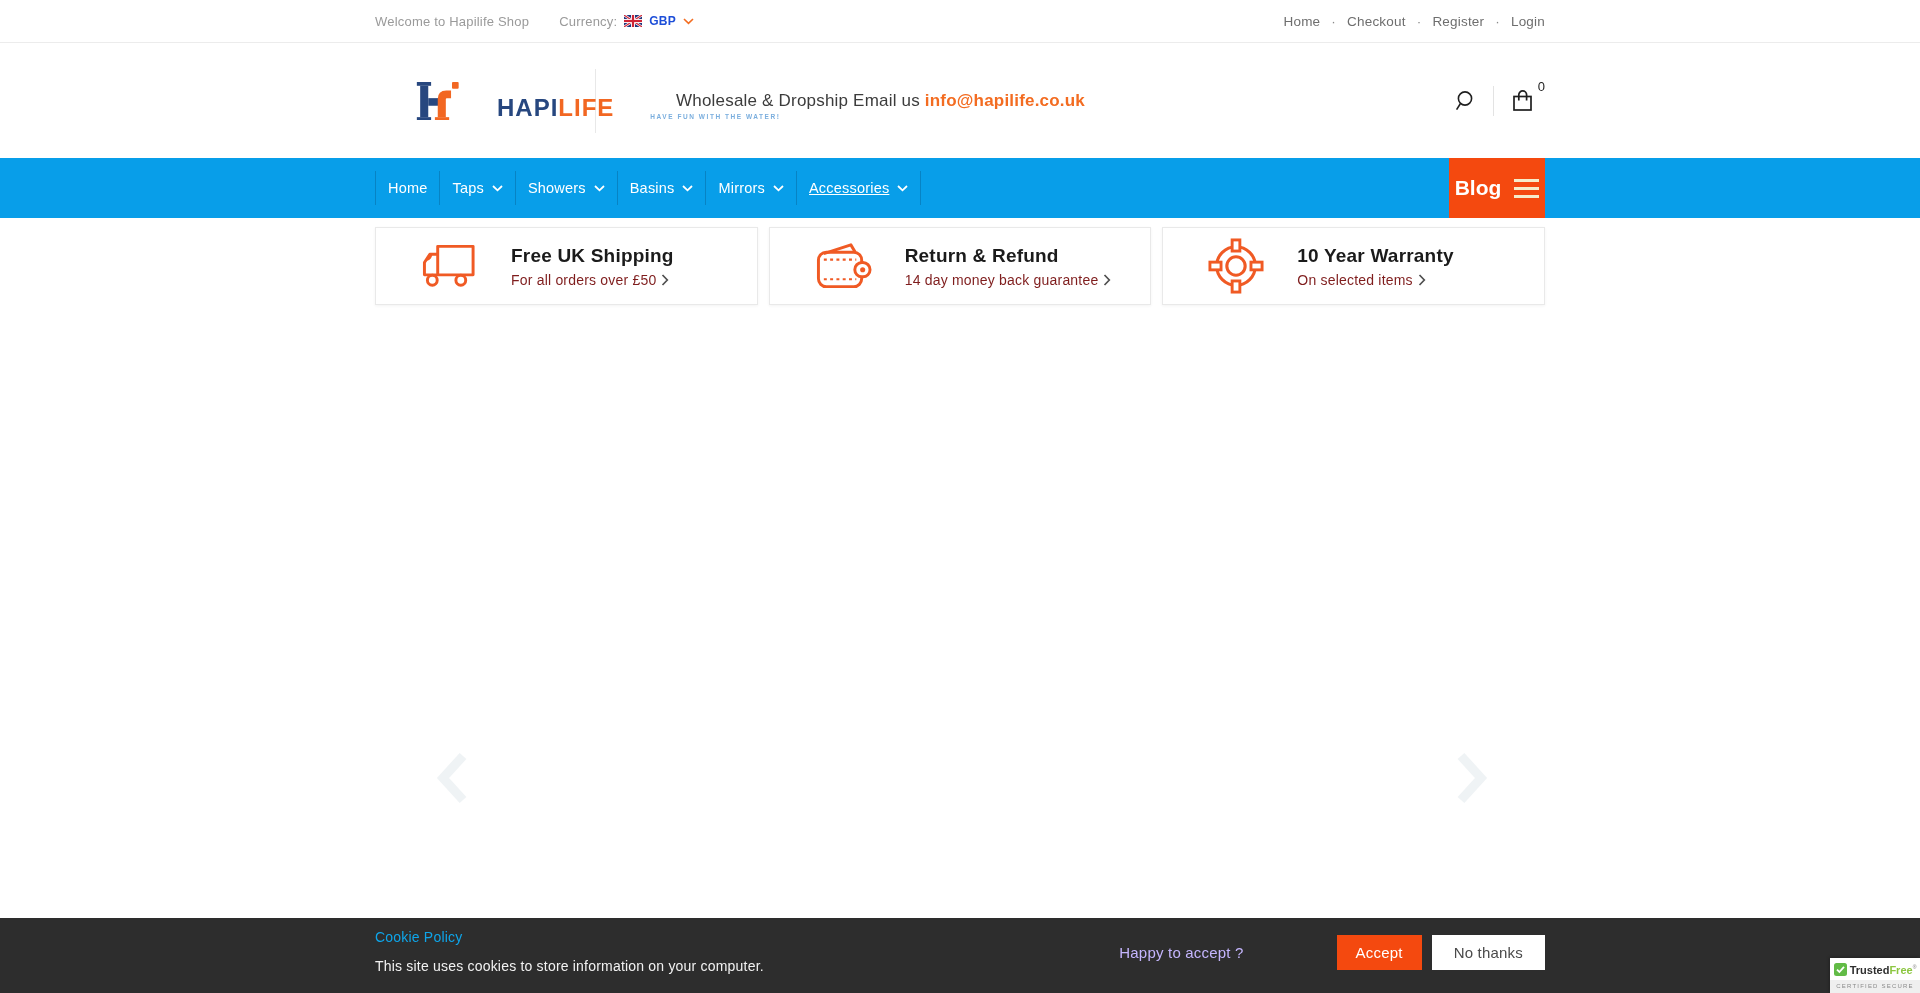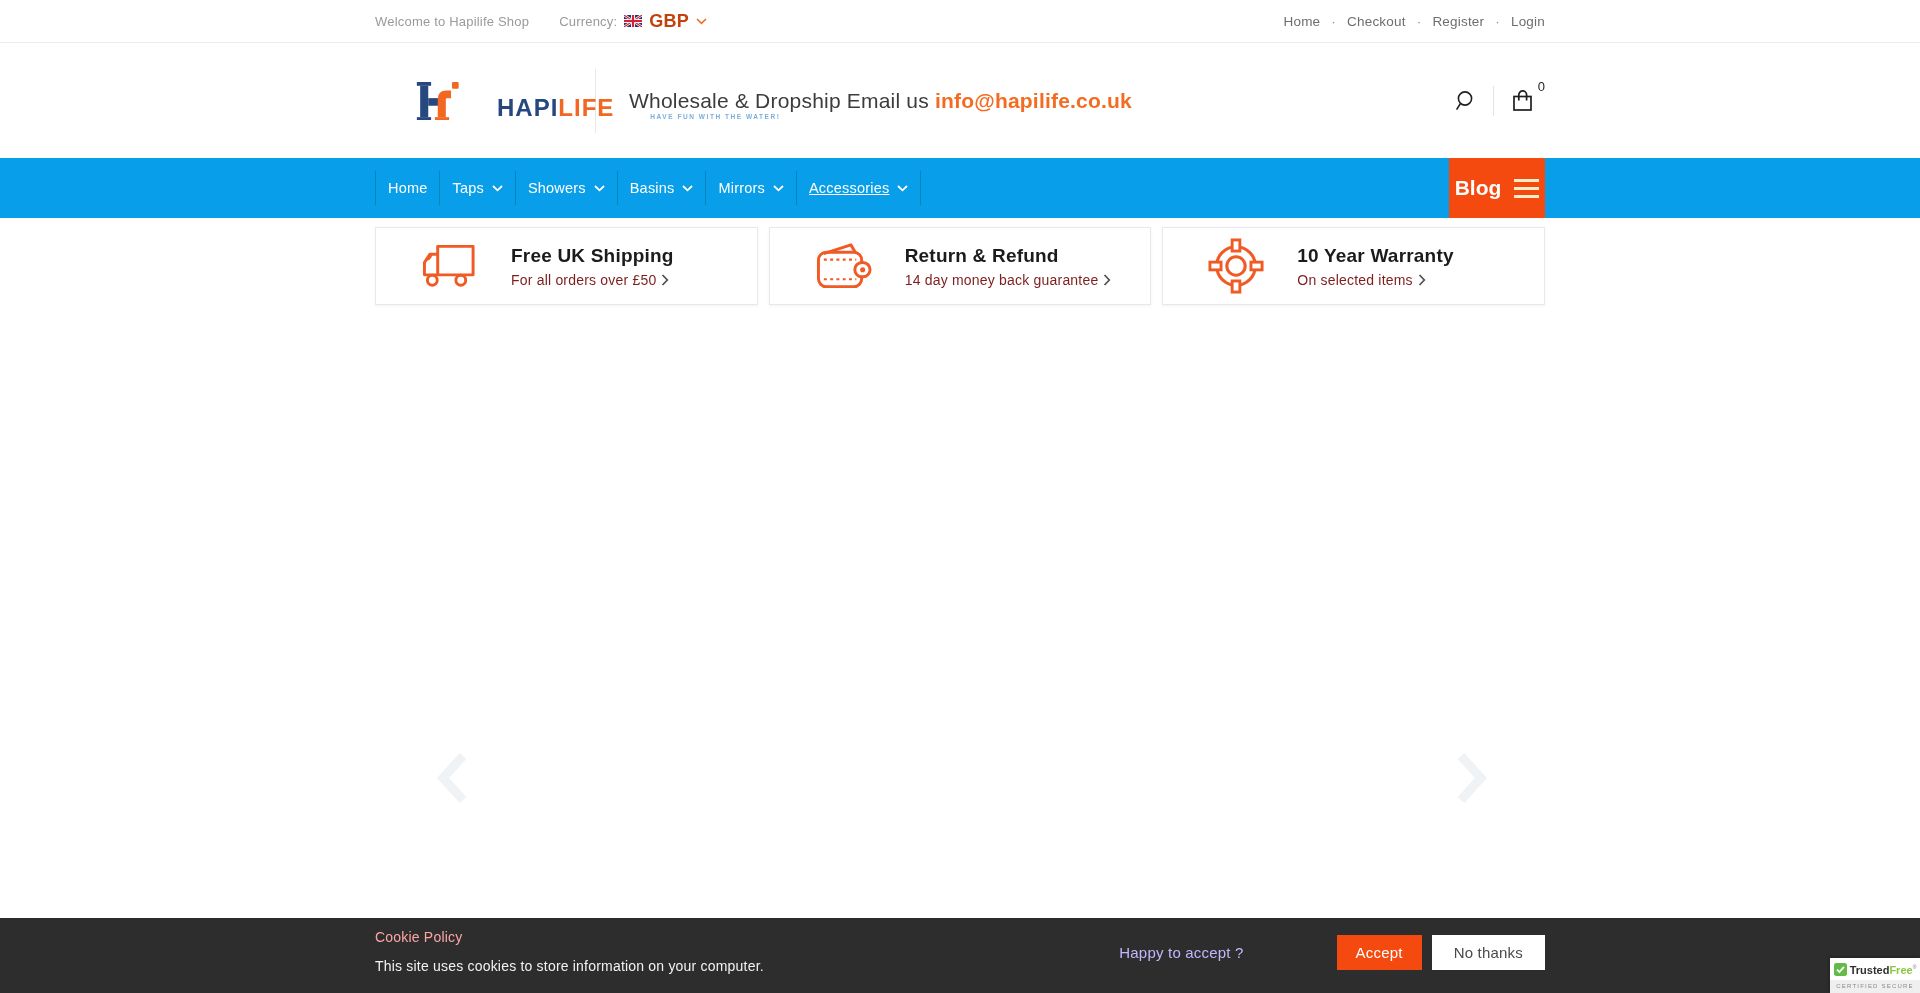--- a/index.html
+++ b/index.html
@@ -4,34 +4,34 @@
 <style>
   html,body{margin:0;padding:0;}
   body{font-family:"Liberation Sans",sans-serif;background:#fff;}
   .page{position:relative;width:1920px;height:993px;background:#fff;overflow:hidden;}
   .container{width:1170px;margin:0 auto;position:relative;}
 
   
   .topbar{height:42px;border-bottom:1px solid #ececec;background:#fff;}
   .topbar-inner{display:flex;align-items:center;height:42px;font-size:13px;color:#9a9a9a;letter-spacing:.2px;}
   .currency{display:flex;align-items:center;gap:7px;margin-left:30px;cursor:pointer;}
-  .currency .cur-val{color:#c2410c;font-weight:bold;font-size:18px;}
+  .currency .cur-val{color:#1d4ed8;font-weight:bold;font-size:12px;}
   .topbar-links{margin-left:auto;display:flex;align-items:center;gap:11px;color:#6e6e6e;font-size:13.5px;}
   .topbar-links a{color:#6e6e6e;text-decoration:none;cursor:pointer;}
   .dot-sep{color:#8a8a8a;}
 
   
   .header-inner{display:flex;align-items:center;height:115px;}
   .logo-block{width:221px;height:64px;display:flex;align-items:center;border-right:1px solid #e8e8e8;box-sizing:border-box;}
   .logo{margin-left:30px;display:flex;align-items:flex-end;cursor:pointer;gap:36px;}
   .logo-text{font-size:24px;font-weight:800;letter-spacing:1px;line-height:1;margin-top:1px;white-space:nowrap;}
   .logo-hapi{color:#27477f;}
   .logo-life{color:#f26722;}
   .logo-tagline{font-size:6.5px;font-weight:bold;color:#7aaede;letter-spacing:1.55px;margin-top:2px;white-space:nowrap;}
-  .promo{margin-left:33px;font-size:21px;color:#3c3c3c;letter-spacing:.2px;}
+  .promo{margin-left:80px;font-size:17px;color:#3c3c3c;letter-spacing:.2px;}
   .promo a{color:#f36c21;font-weight:bold;text-decoration:none;cursor:pointer;}
   .header-actions{margin-left:auto;display:flex;align-items:center;}
   .icon-btn{background:none;border:none;padding:0;cursor:pointer;display:flex;align-items:center;}
   .h-divider{width:1px;height:30px;background:#e3e3e3;margin:0 16px;}
   .cart{position:relative;display:flex;align-items:flex-start;}
   .cart-count{font-size:13px;color:#1f1f1f;margin-left:3px;margin-top:-9px;}
 
   
   .navbar{height:60px;background:#089ee9;}
   .nav-inner{display:flex;align-items:center;height:60px;}
@@ -54,21 +54,21 @@
 
   
   .carousel-arrow{position:absolute;background:none;border:none;padding:0;cursor:pointer;}
   .carousel-prev{left:434px;top:751px;}
   .carousel-next{left:1452px;top:751px;}
 
   
   .cookie-bar{position:absolute;left:0;bottom:0;width:100%;height:75px;background:#2d2d2d;}
   .cookie-inner{display:flex;align-items:flex-start;padding-top:11px;box-sizing:border-box;}
   .cookie-left{display:flex;flex-direction:column;gap:13px;}
-  .cookie-title{font-size:14px;color:#fca5a5;letter-spacing:.2px;}
+  .cookie-title{font-size:14px;color:#0ea5e9;letter-spacing:.2px;}
   .cookie-msg{font-size:14px;color:#f2f2f2;letter-spacing:.2px;}
   .cookie-right{margin-left:auto;display:flex;align-items:center;margin-top:6px;}
   .cookie-prompt{font-size:15px;color:#c4b5fd;margin-right:93px;letter-spacing:.2px;}
   .btn-accept{background:#f4490f;color:#fff;border:none;padding:9px 19px;font-size:15px;cursor:pointer;letter-spacing:.2px;}
   .btn-decline{background:#fff;color:#4a4a4a;border:none;padding:9px 22px;font-size:15px;margin-left:10px;cursor:pointer;letter-spacing:.2px;}
 
   
   .trust-badge{position:absolute;right:0;bottom:0;width:90px;background:#fff;z-index:20;box-shadow:-1px -1px 3px rgba(0,0,0,.25);cursor:pointer;}
   .trust-top{display:flex;align-items:center;justify-content:center;gap:3px;padding:5px 0 4px;}
   .trust-name{font-size:11px;font-weight:bold;color:#2e2e2e;white-space:nowrap;}

